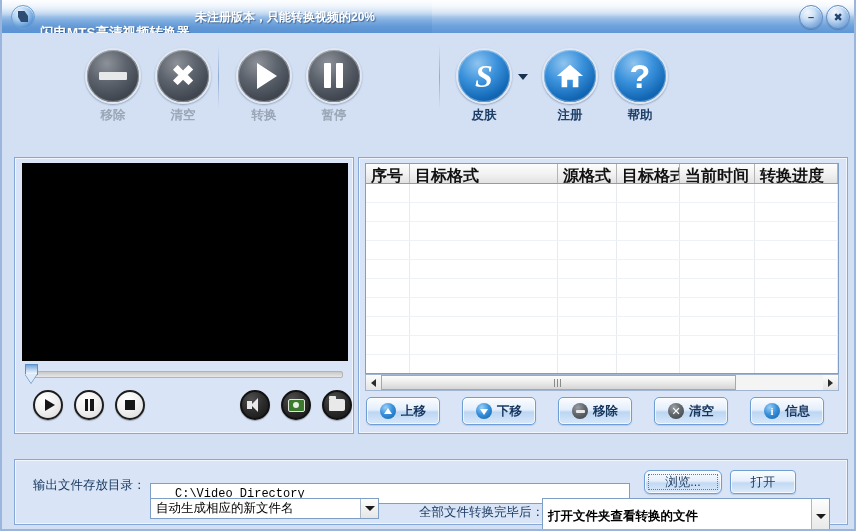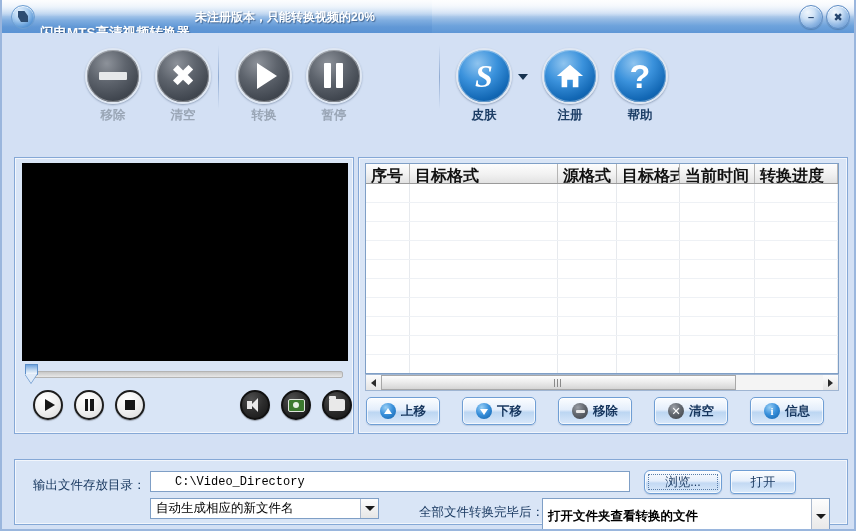--- a/index.html
+++ b/index.html
@@ -685,21 +685,21 @@
               <span class="i-h">i</span>
             </span>
           </span>
           <span class="act-label">信息</span>
         </div>
       </div>
   </div>
 
   <div class="panel" id="bottom-panel">
     <div class="lbl" style="left:18px;top:17px;">输出文件存放目录：</div>
-    <input class="txtinput" style="left: 135px; top: 11px; width: 480px; height: 21px; padding-left: 24px;" value="C:\Video_Directory">
+    <input class="txtinput" style="left: 135px; top: 23px; width: 480px; height: 21px; padding-left: 24px;" value="C:\Video_Directory">
     <div class="btn3d focused" style="left:629px;top:10px;width:78px;height:24px;border-radius:6px;">
       <span>浏览...</span>
     </div>
     <div class="btn3d" style="left:715px;top:10px;width:66px;height:24px;">
       <span>打开</span>
     </div>
 
     <div class="combo" style="left:135px;top:38px;width:229px;height:21px;">
       <div class="cval">自动生成相应的新文件名</div>
       <div class="carrow">

